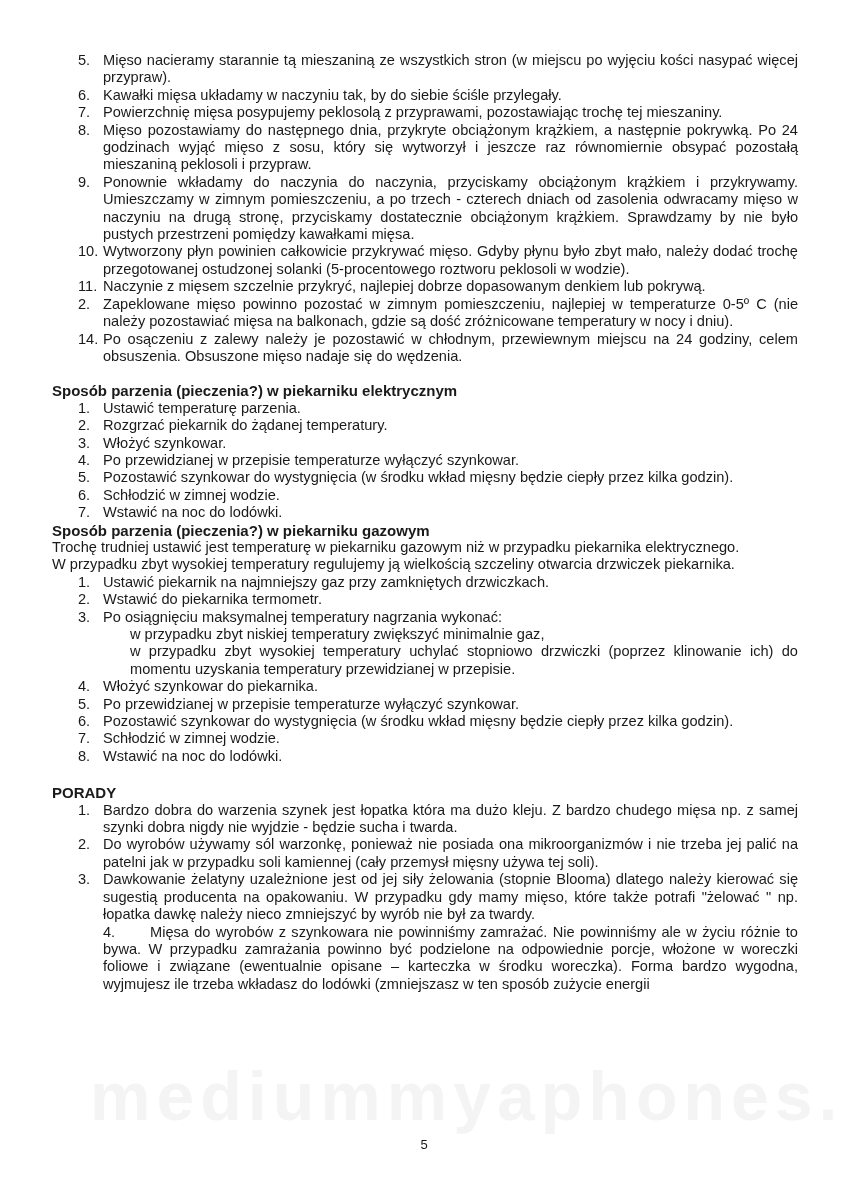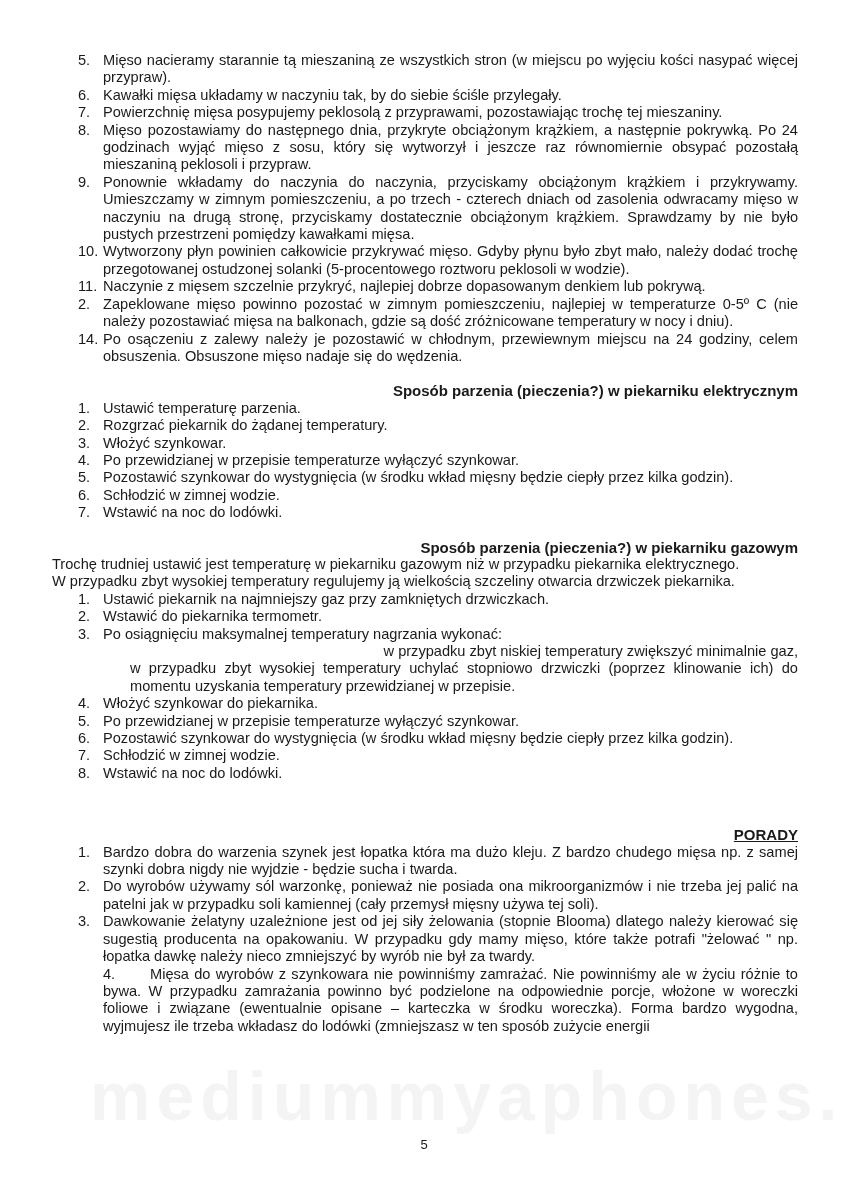--- a/index.html
+++ b/index.html
@@ -9,28 +9,28 @@
       color: #1a1a1a;
       font-size: 14.6px;
       line-height: 17.4px;
     }
     .page { position: absolute; left: 0; top: 0; width: 848px; height: 1200px; }
     .content { position: absolute; left: 52px; top: 52px; width: 746px; }
     ol.steps { list-style: none; margin: 0; padding: 0; }
     ol.steps li { position: relative; padding-left: 51px; text-align: justify; }
     ol.steps li .num { position: absolute; left: 26px; top: 0; }
     .heading {
-      font-weight: bold; text-align: right; font-size: 15px;
+      font-weight: bold; text-align: left; font-size: 15px;
       margin: 0;
     }
     .h-electric { margin-top: 17px; }
-    .h-gas { margin-top: 17px; }
-    .h-porady { margin-top: 44px; text-decoration: underline; }
+    .h-gas { }
+    .h-porady { margin-top: 19px; }
     .para { margin: 0; }
-    .sub { padding-left: 78px; text-align: right; }
+    .sub { padding-left: 78px; }
     .porady-4 { padding-left: 51px; text-align: justify; }
     .porady-4 .num4 { display: inline-block; width: 47px; }
     .page-number { position: absolute; left: 0; width: 848px; top: 1136px; text-align: center; font-size: 13px; }
     .watermark {
       position: absolute; left: 90px; top: 1088px; width: 700px;
       font-size: 68px; font-weight: bold; letter-spacing: 6px;
       color: rgba(150,150,150,0.10); white-space: nowrap; pointer-events: none;
     }
   </style>
 </head>

